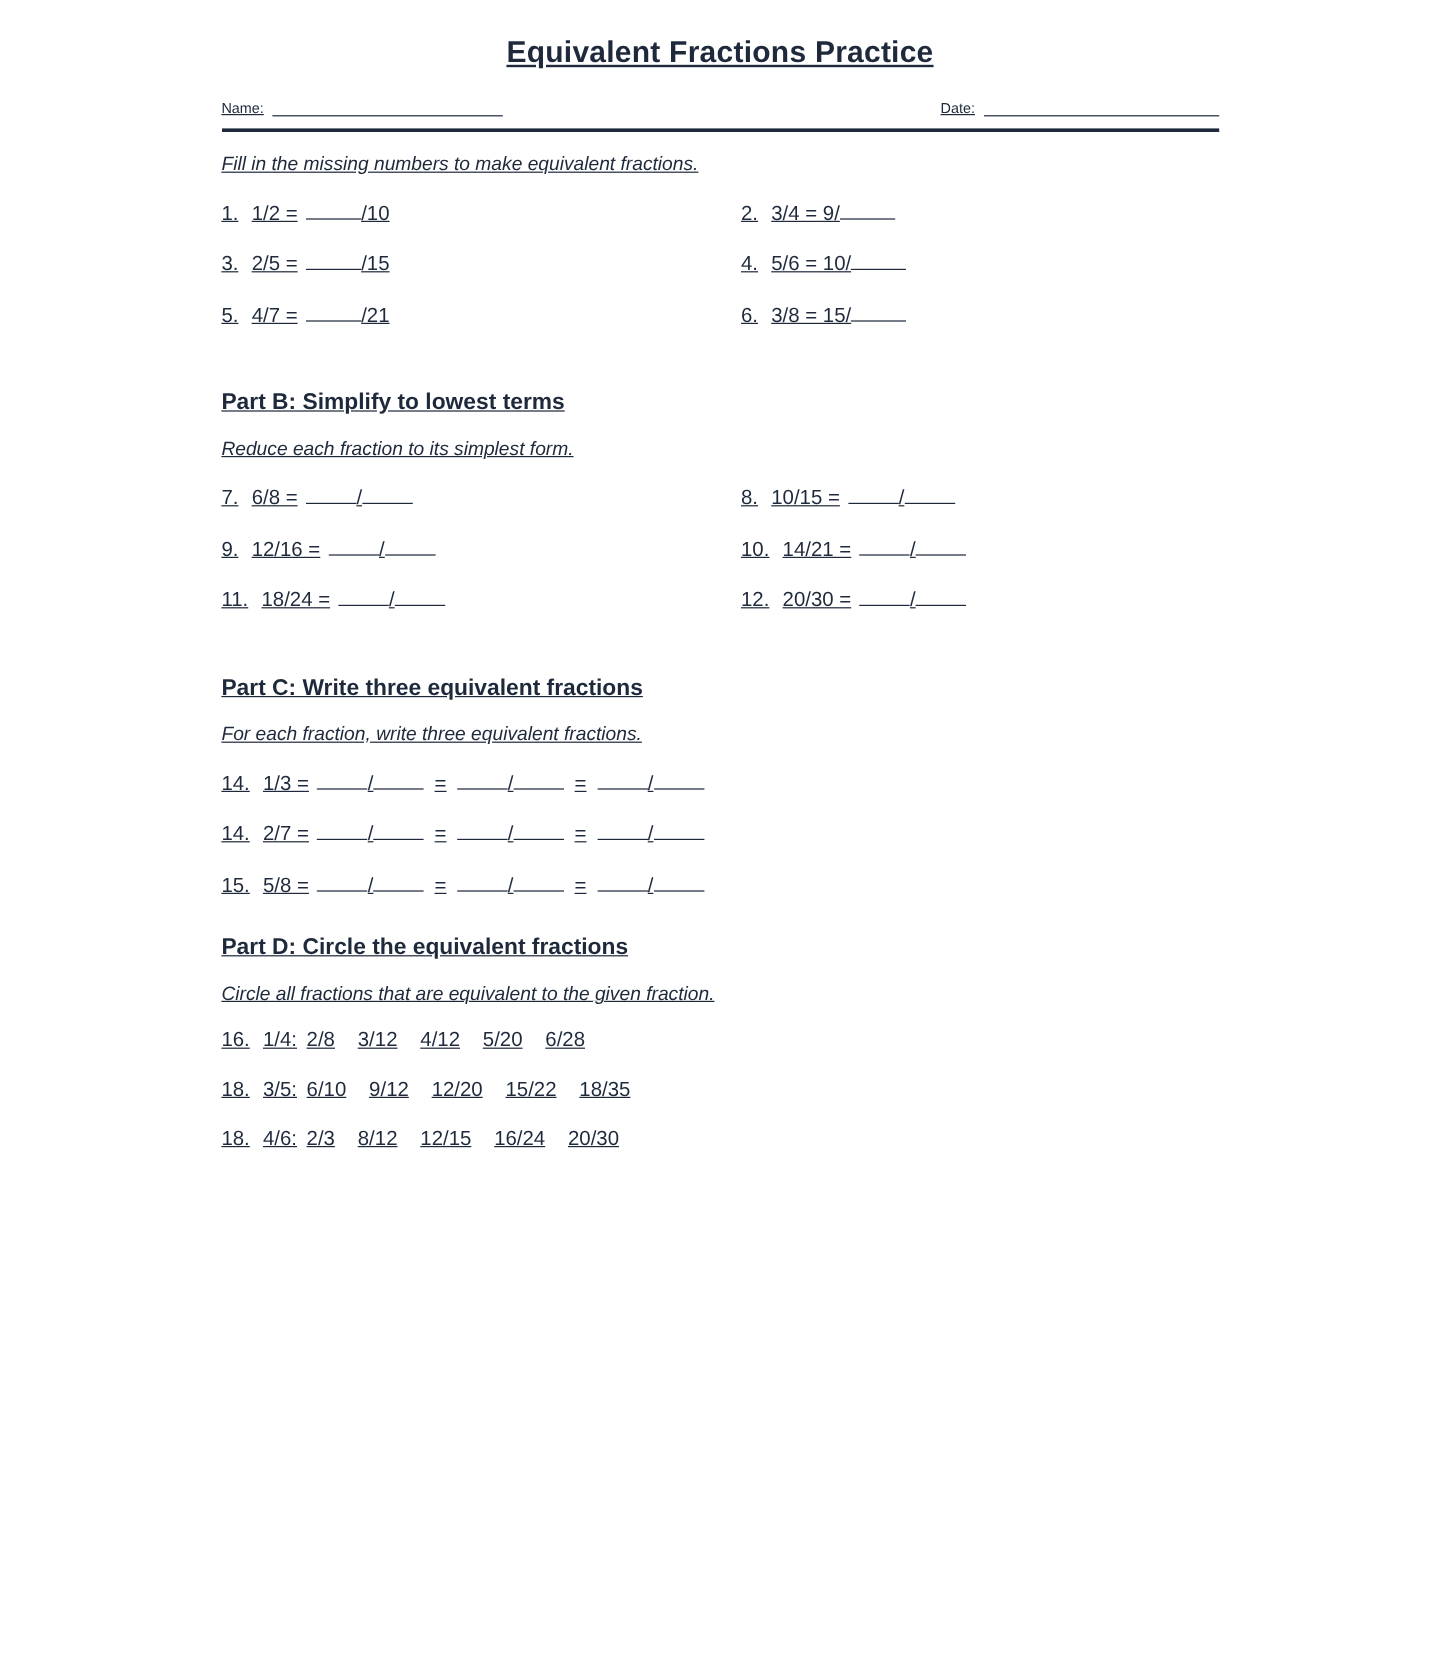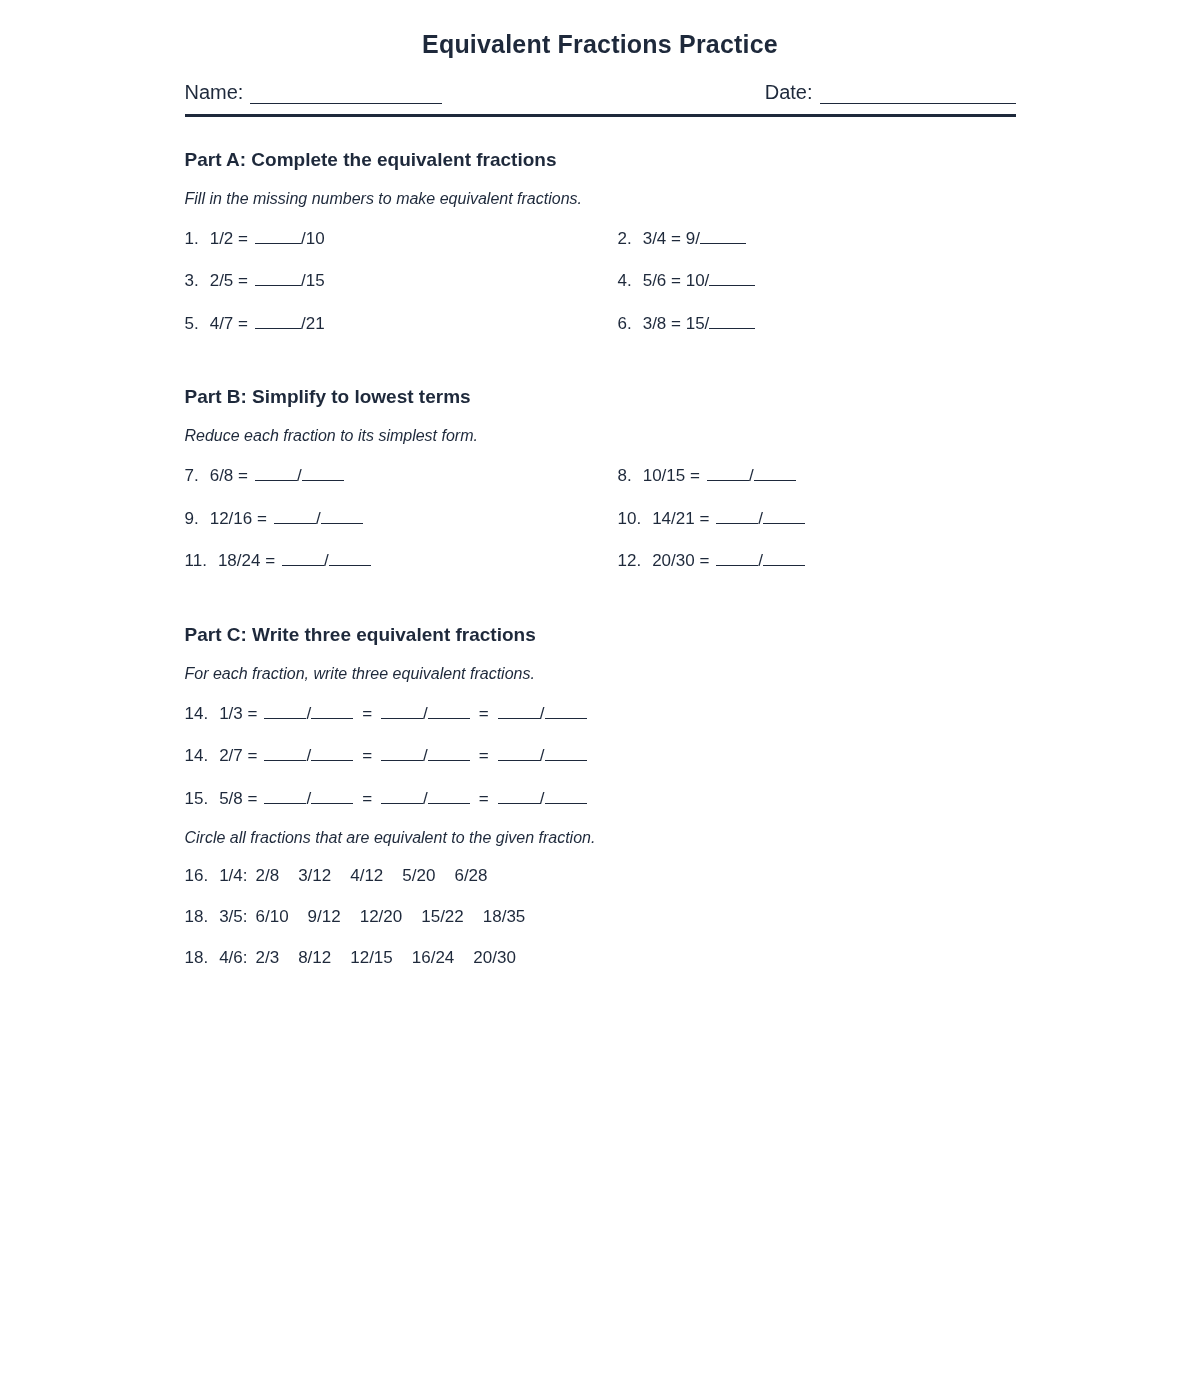--- a/index.html
+++ b/index.html
@@ -10,38 +10,39 @@
   body {
     width: 1200px;
     min-height: 1400px;
     font-family: "Liberation Sans", sans-serif;
     color: #1e293b;
   }
   .page {
     width: 831px;
     margin: 0 auto;
     padding-top: 30px;
+    text-decoration: underline;
   }
   .title {
     text-align: center;
     font-size: 25px;
     font-weight: bold;
     margin: 0 0 22px 0;
     letter-spacing: 0.2px;
   }
   .header-row {
     display: flex;
     justify-content: space-between;
     align-items: flex-end;
     margin-bottom: 10px;
   }
   .header-field {
     display: flex;
     align-items: flex-end;
-    font-size: 20px;
+    font-size: 12px;
   }
   .field-label { margin-right: 7px; }
   .write-line {
     display: inline-block;
     border-bottom: 1.5px solid #1e293b;
     height: 15px;
   }
   .name-line  { width: 192px; }
   .date-line  { width: 196px; }
   .rule {
@@ -98,21 +99,20 @@
       </div>
     <div class="header-field">
         <span class="field-label">Date:</span>
         <span class="write-line date-line"></span>
       </div>
   </div>
 
   <div class="rule"></div>
 
   <div class="section">
-    <h2 class="section-heading">Part A: Complete the equivalent fractions</h2>
     <p class="instructions">Fill in the missing numbers to make equivalent fractions.</p>
     <div class="two-col">
       <div class="item"><span class="num">1.</span><span class="mr">1/2 =</span><span class="blank blank-a"></span><span>/10</span></div>
       <div class="item"><span class="num">2.</span><span>3/4 = 9/</span><span class="blank blank-a"></span></div>
       <div class="item"><span class="num">3.</span><span class="mr">2/5 =</span><span class="blank blank-a"></span><span>/15</span></div>
       <div class="item"><span class="num">4.</span><span>5/6 = 10/</span><span class="blank blank-a"></span></div>
       <div class="item"><span class="num">5.</span><span class="mr">4/7 =</span><span class="blank blank-a"></span><span>/21</span></div>
       <div class="item"><span class="num">6.</span><span>3/8 = 15/</span><span class="blank blank-a"></span></div>
     </div>
   </div>
@@ -134,20 +134,21 @@
     <h2 class="section-heading">Part C: Write three equivalent fractions</h2>
     <p class="instructions">For each fraction, write three equivalent fractions.</p>
     <div>
       <div class="item"><span class="num">14.</span><span class="mr">1/3 =</span><span class="blank blank-s"></span><span>/</span><span class="blank blank-s"></span><span class="eq">=</span><span class="blank blank-s"></span><span>/</span><span class="blank blank-s"></span><span class="eq">=</span><span class="blank blank-s"></span><span>/</span><span class="blank blank-s"></span></div>
       <div class="item"><span class="num">14.</span><span class="mr">2/7 =</span><span class="blank blank-s"></span><span>/</span><span class="blank blank-s"></span><span class="eq">=</span><span class="blank blank-s"></span><span>/</span><span class="blank blank-s"></span><span class="eq">=</span><span class="blank blank-s"></span><span>/</span><span class="blank blank-s"></span></div>
       <div class="item"><span class="num">15.</span><span class="mr">5/8 =</span><span class="blank blank-s"></span><span>/</span><span class="blank blank-s"></span><span class="eq">=</span><span class="blank blank-s"></span><span>/</span><span class="blank blank-s"></span><span class="eq">=</span><span class="blank blank-s"></span><span>/</span><span class="blank blank-s"></span></div>
     </div>
   </div>
 
   <div class="section">
+    <h2 class="section-heading">Part D: Circle the equivalent fractions</h2>
     <p class="instructions">Circle all fractions that are equivalent to the given fraction.</p>
     <div>
       <div class="item"><span class="num">16.</span><span class="given">1/4:</span><span class="opt">2/8</span><span class="opt">3/12</span><span class="opt">4/12</span><span class="opt">5/20</span><span class="opt">6/28</span></div>
       <div class="item"><span class="num">18.</span><span class="given">3/5:</span><span class="opt">6/10</span><span class="opt">9/12</span><span class="opt">12/20</span><span class="opt">15/22</span><span class="opt">18/35</span></div>
       <div class="item"><span class="num">18.</span><span class="given">4/6:</span><span class="opt">2/3</span><span class="opt">8/12</span><span class="opt">12/15</span><span class="opt">16/24</span><span class="opt">20/30</span></div>
     </div>
   </div>
 
 </div>
 

